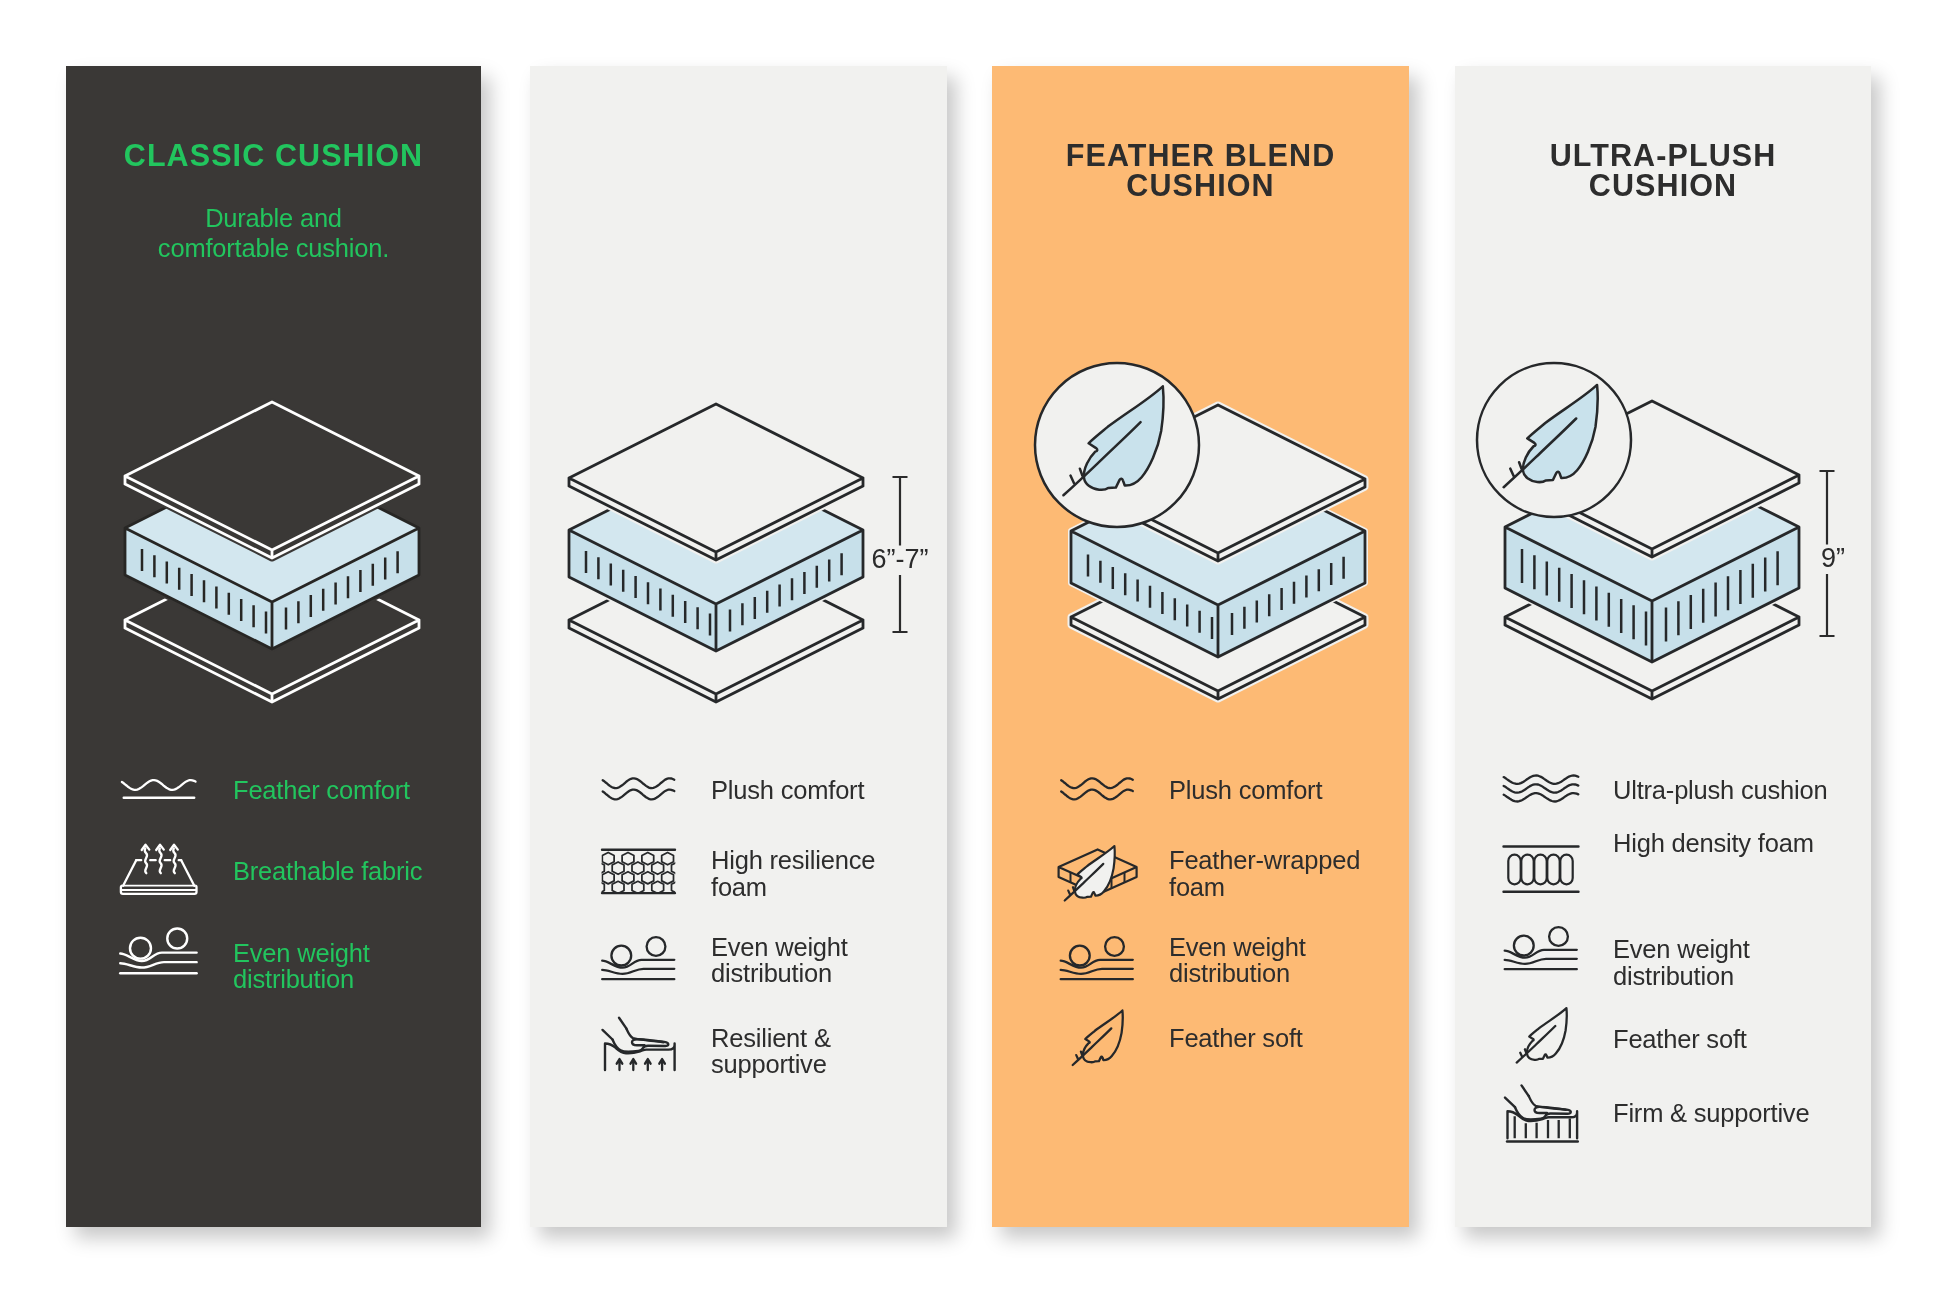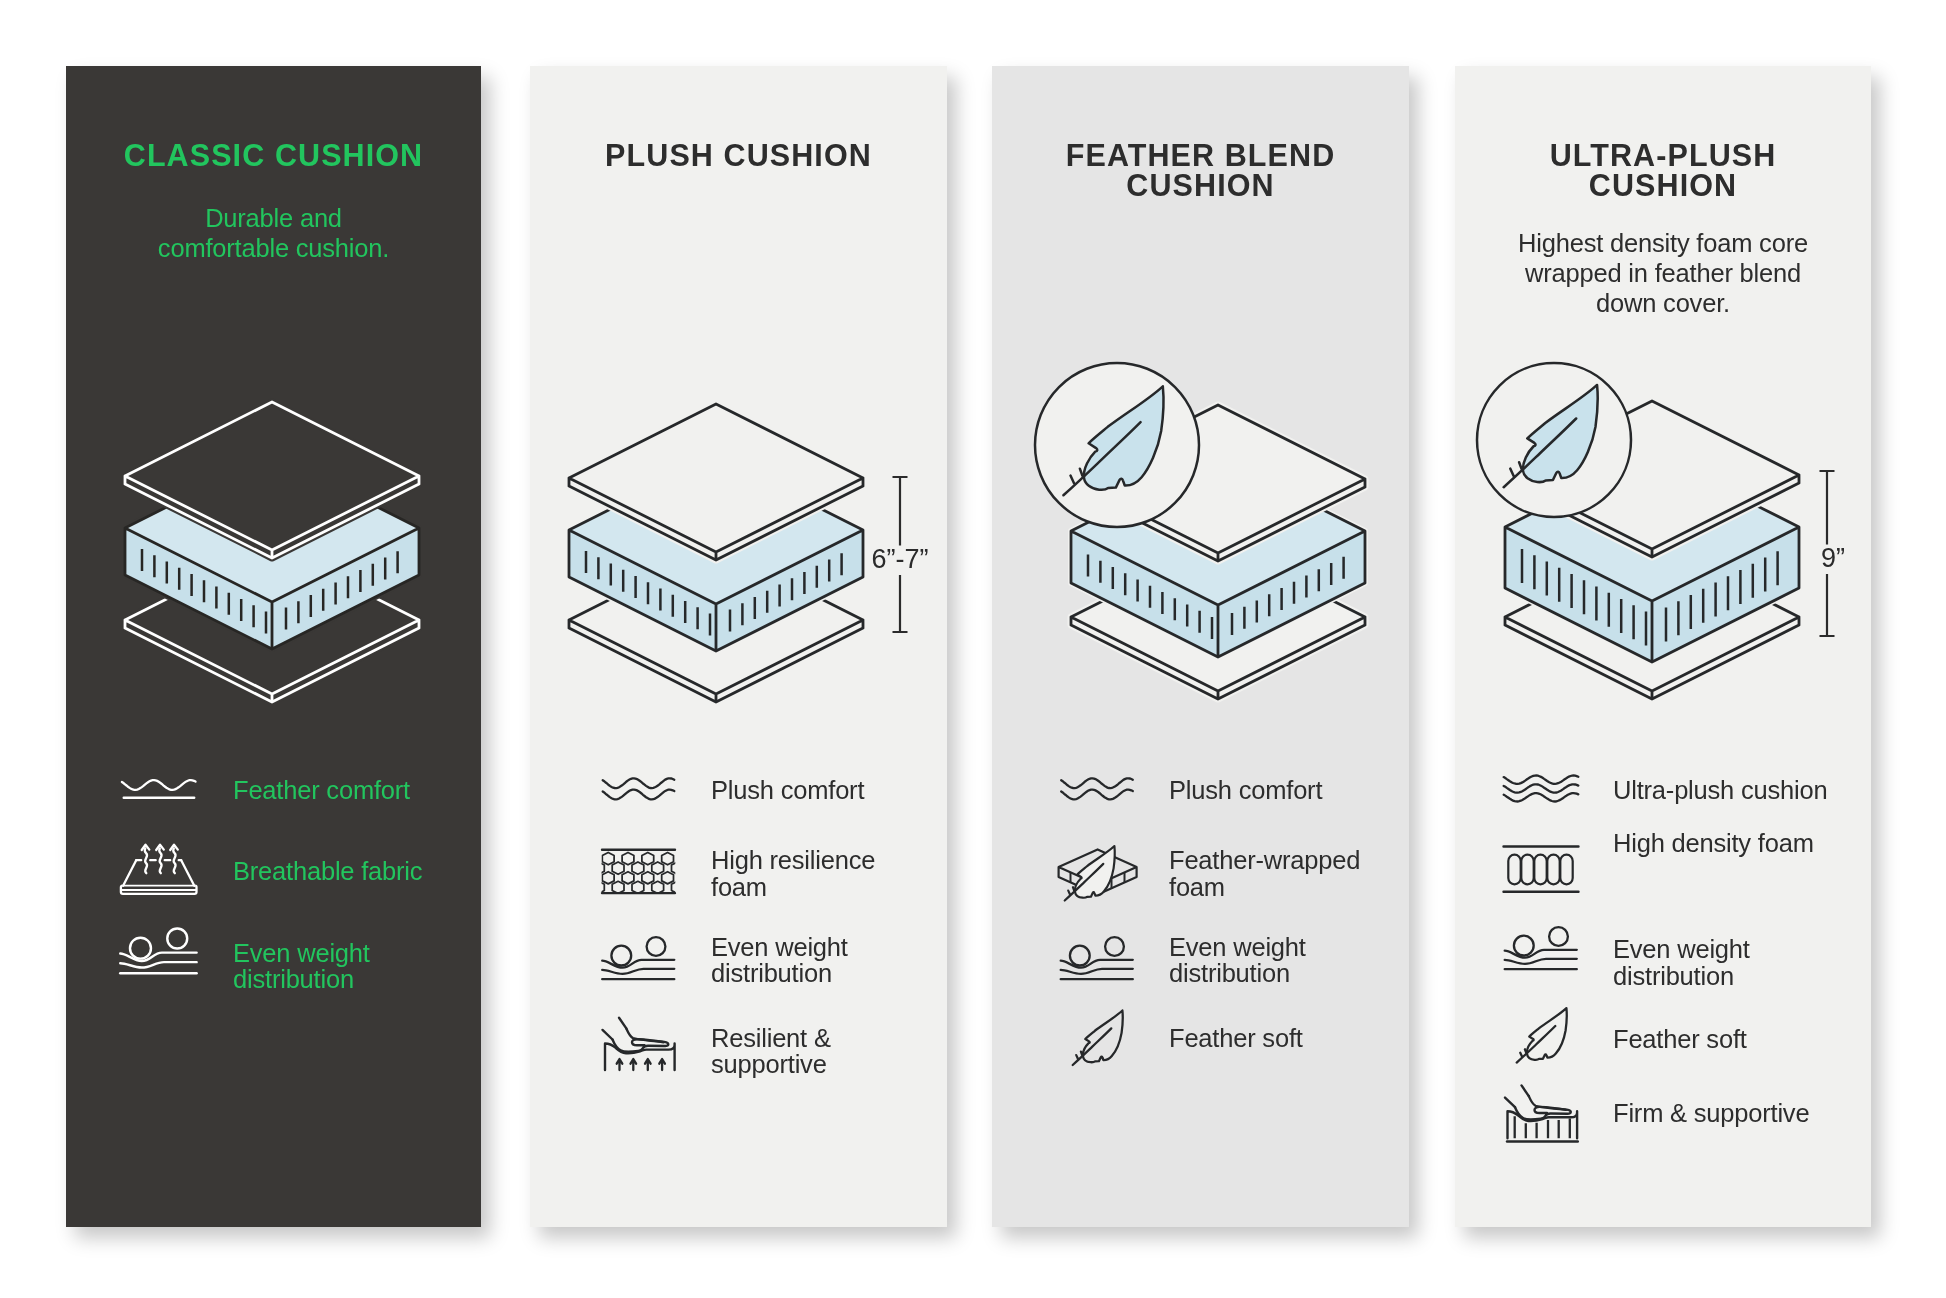--- a/index.html
+++ b/index.html
@@ -127,30 +127,29 @@
       <path d="M39,464 L186,390 L333,464 L333,511 L186,585 L39,511 Z M39,464 L186,538 L333,464 M186,538 L186,585" fill="none" stroke="#26282a" stroke-width="2.8" stroke-linejoin="round"></path>
       <path d="M39,412 L186,338 L333,412 L333,420 L186,494 L39,420 Z" fill="#f1f1ef" stroke="#f1f1ef" stroke-width="7" stroke-linejoin="round"></path>
       <path d="M39,412 L186,338 L333,412 L186,486 Z M39,420 L186,494 L333,420 M39,412 L39,420 M333,412 L333,420 M186,486 L186,494" fill="none" stroke="#26282a" stroke-width="2.8" stroke-linejoin="round" stroke-linecap="round"></path>
       <path d="M362.5,411 L377.5,411 M370,411 L370,479.4 M370,509.1 L370,566 M362.5,566 L377.5,566" fill="none" stroke="#2b2b2b" stroke-width="2.2"></path>
       <text x="370" y="501.5" text-anchor="middle" font-family="Liberation Sans, sans-serif" font-size="27px" fill="#2b2b2b">6”-7”</text>
       <use href="#wave2" x="71.5" y="711" width="74" height="25" color="#26282a"></use>
       <use href="#honey" x="71.5" y="782.3" width="74" height="46" color="#26282a"></use>
       <use href="#circles" x="71.5" y="869" width="74" height="46" color="#26282a"></use>
       <use href="#chaise" x="70" y="949.4" width="77" height="56" color="#26282a"></use>
     </svg>
-    <div class="title" style="top:75.2px">PLUSH CUSHION</div>
     <div class="lab" style="left:181px;top:710.9px">Plush comfort</div>
     <div class="lab" style="left:181px;top:781.4px">High resilience</div>
     <div class="lab" style="left:181px;top:807.6px">foam</div>
     <div class="lab" style="left:181px;top:867.8px">Even weight</div>
     <div class="lab" style="left:181px;top:893.8px">distribution</div>
     <div class="lab" style="left:181px;top:959.2px">Resilient &amp;</div>
     <div class="lab" style="left:181px;top:985.2px">supportive</div>
   </div>
-<div class="card" style="left:992px;width:417px;background:#e5e5e5;color:#2d2d2d">
+<div class="card" style="left:992px;width:417px;background:#fdba74;color:#2d2d2d">
     <svg width="417" height="1161" viewBox="0 0 417 1161" style="position:absolute;left:0;top:0" xmlns="http://www.w3.org/2000/svg">
       <path d="M79,551 L226,477 L373,551 L373,559 L226,633 L79,559 Z" fill="#f1f1ef" stroke="#f1f1ef" stroke-width="7" stroke-linejoin="round"></path>
       <path d="M79,551 L226,477 L373,551 L226,625 Z M79,559 L226,633 L373,559 M79,551 L79,559 M373,551 L373,559 M226,625 L226,633" fill="none" stroke="#26282a" stroke-width="2.8" stroke-linejoin="round" stroke-linecap="round"></path>
       <path d="M79,465 L226,391 L373,465 L373,517 L226,591 L79,517 Z" fill="none" stroke="#f1f1ef" stroke-width="6" stroke-linejoin="round"></path>
       <path d="M226,391 L373,465 L226,539 L79,465 Z" fill="#d3e7ef"></path>
       <path d="M79,465 L226,539 L226,591 L79,517 Z" fill="#c7e0ea"></path>
       <path d="M226,539 L373,465 L373,517 L226,591 Z" fill="#c7e0ea"></path>
       <path d="M96,488.6 L96,510.6 M108.4,494.8 L108.4,516.8 M120.8,501 L120.8,523 M133.2,507.3 L133.2,529.3 M145.6,513.5 L145.6,535.5 M158,519.8 L158,541.8 M170.4,526 L170.4,548 M182.8,532.3 L182.8,554.3 M195.2,538.5 L195.2,560.5 M207.6,544.7 L207.6,566.7 M220,551 L220,573 M240,547 L240,569 M252.4,540.7 L252.4,562.7 M264.8,534.5 L264.8,556.5 M277.2,528.2 L277.2,550.2 M289.6,522 L289.6,544 M302,515.7 L302,537.7 M314.4,509.5 L314.4,531.5 M326.8,503.3 L326.8,525.3 M339.2,497 L339.2,519 M351.6,490.8 L351.6,512.8" fill="none" stroke="#26282a" stroke-width="2.5"></path>
       <path d="M79,465 L226,391 L373,465 L373,517 L226,591 L79,517 Z M79,465 L226,539 L373,465 M226,539 L226,591" fill="none" stroke="#26282a" stroke-width="2.8" stroke-linejoin="round"></path>
       <path d="M79,413 L226,339 L373,413 L373,421 L226,495 L79,421 Z" fill="#f1f1ef" stroke="#f1f1ef" stroke-width="7" stroke-linejoin="round"></path>
@@ -192,19 +191,18 @@
       </g>
       <path d="M364.5,405 L379.5,405 M372,405 L372,478.4 M372,508.1 L372,570 M364.5,570 L379.5,570" fill="none" stroke="#2b2b2b" stroke-width="2.2"></path>
       <text x="378" y="500.5" text-anchor="middle" font-family="Liberation Sans, sans-serif" font-size="27px" fill="#2b2b2b">9”</text>
       <use href="#wave3" x="47.5" y="708.5" width="77" height="28" color="#26282a"></use>
       <use href="#capsules" x="48.5" y="778.5" width="75" height="49" color="#26282a"></use>
       <use href="#circles" x="49" y="859" width="74" height="46" color="#26282a"></use>
       <use href="#feather" x="60" y="939.6" width="52" height="58" color="#26282a"></use>
       <use href="#firm" x="47.5" y="1018.4" width="77" height="58" color="#26282a"></use>
     </svg>
     <div class="title" style="top:75.2px">ULTRA-PLUSH<br>CUSHION</div>
-    <div class="para" style="top:162.2px">Highest density foam core<br>wrapped in feather blend<br>down cover.</div>
     <div class="lab" style="left:158px;top:710.6px">Ultra-plush cushion</div>
     <div class="lab" style="left:158px;top:764px">High density foam</div>
     <div class="lab" style="left:158px;top:870.4px">Even weight</div>
     <div class="lab" style="left:158px;top:896.5px">distribution</div>
     <div class="lab" style="left:158px;top:960.2px">Feather soft</div>
     <div class="lab" style="left:158px;top:1034.4px">Firm &amp; supportive</div>
   </div>
 </body></html>

